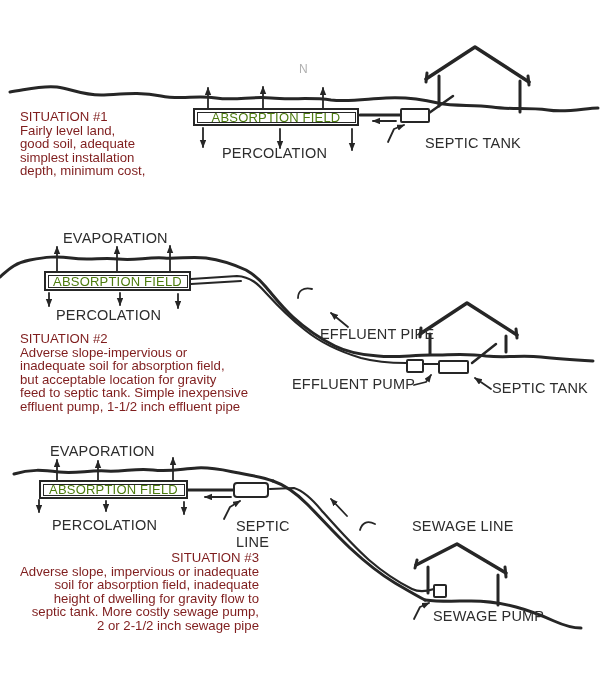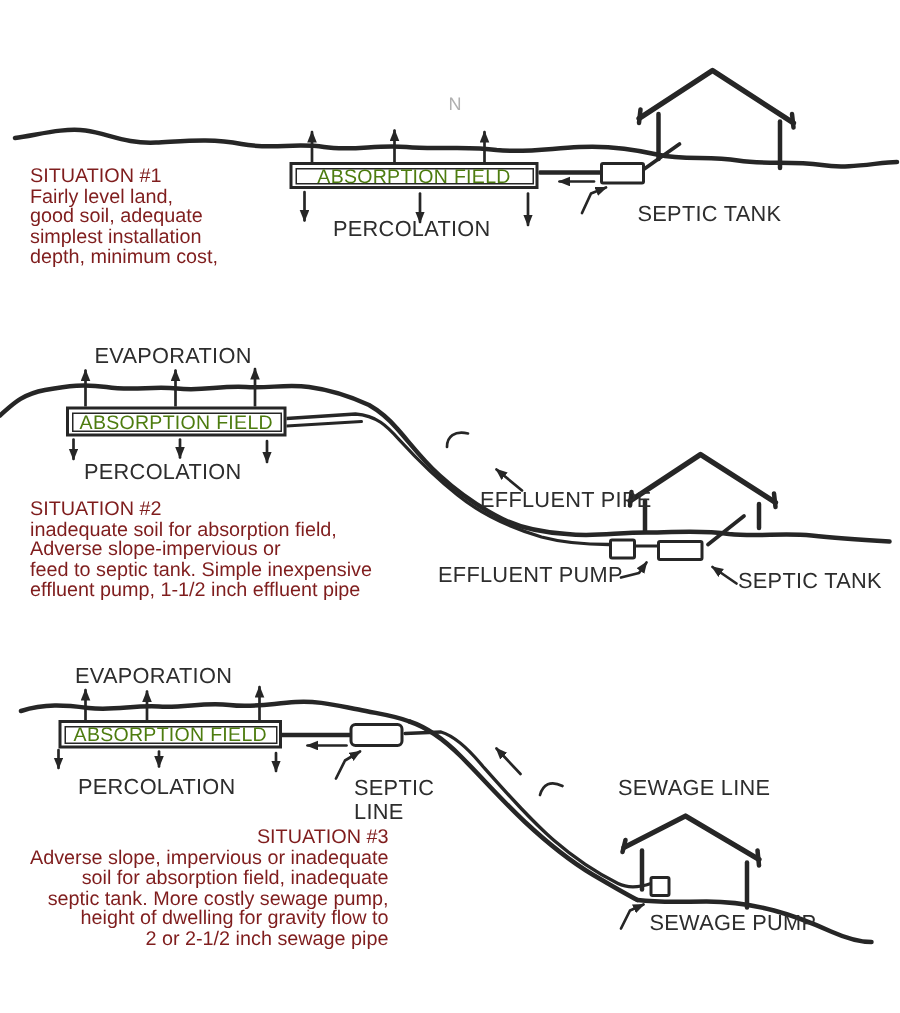--- a/index.html
+++ b/index.html
@@ -129,22 +129,23 @@
   <div class="lbl" style="left:320px;top:286px;margin-top:41px;">EFFLUENT PIPE</div>
 
   <div class="tank" style="left:406px;top:359px;width:18px;height:14px;"></div>
   <div class="tank" style="left:438px;top:360px;width:31px;height:14px;"></div>
 
   <div class="lbl" style="left:292px;top:377px;">EFFLUENT PUMP</div>
   <div class="lbl" style="left:492px;top:381px;">SEPTIC TANK</div>
 
   <div class="cap" style="left:20px;top:332px;">
     <div>SITUATION #2</div>
+    <div>Adverse slope-impervious or</div>
     <div>inadequate soil for absorption field,</div>
-    <div>Adverse slope-impervious or</div>
+    <div>but acceptable location for gravity</div>
     <div>feed to septic tank. Simple inexpensive</div>
     <div>effluent pump, 1-1/2 inch effluent pipe</div>
   </div>
 
   <div class="lbl" style="left:50px;top:444px;">EVAPORATION</div>
 
   <div class="afbox" style="left:39px;top:480px;width:149px;height:19px;">
     <div class="inner">ABSORPTION FIELD</div>
   </div>
   <div class="tank round" style="left:233px;top:482px;width:36px;height:16px;"></div>
@@ -160,18 +161,18 @@
   <div class="lbl" style="left:376px;top:519px;margin-left:36px;">SEWAGE LINE</div>
 
   <div class="lbl" style="left:433px;top:609px;">
     <div>SEWAGE PUMP</div>
   </div>
 
   <div class="cap" style="left:20px;top:551px;text-align:right;">
     <div>SITUATION #3</div>
     <div>Adverse slope, impervious or inadequate</div>
     <div>soil for absorption field, inadequate</div>
+    <div>height of dwelling for gravity flow to</div>
     <div>septic tank. More costly sewage pump,</div>
-    <div>height of dwelling for gravity flow to</div>
     <div>2 or 2-1/2 inch sewage pipe</div>
   </div>
 
 </div>
 
 </body></html>

